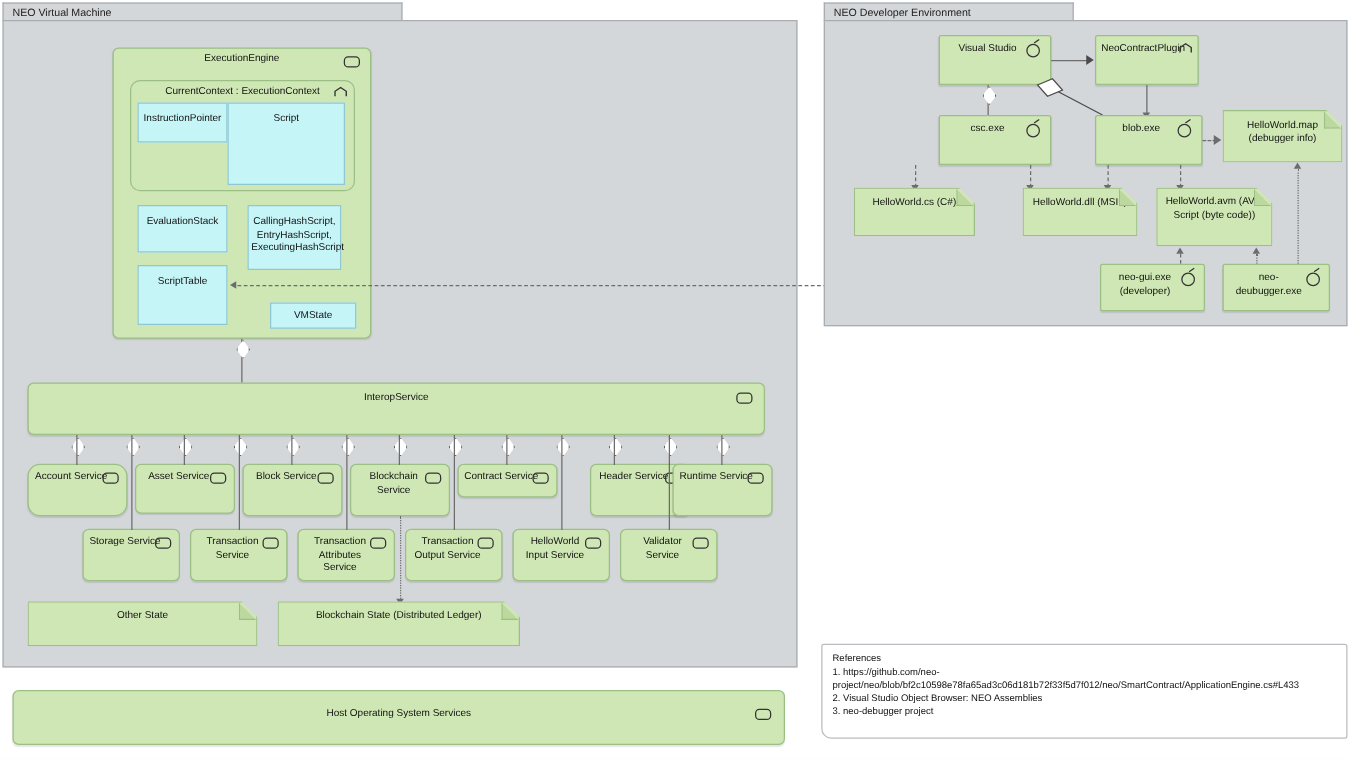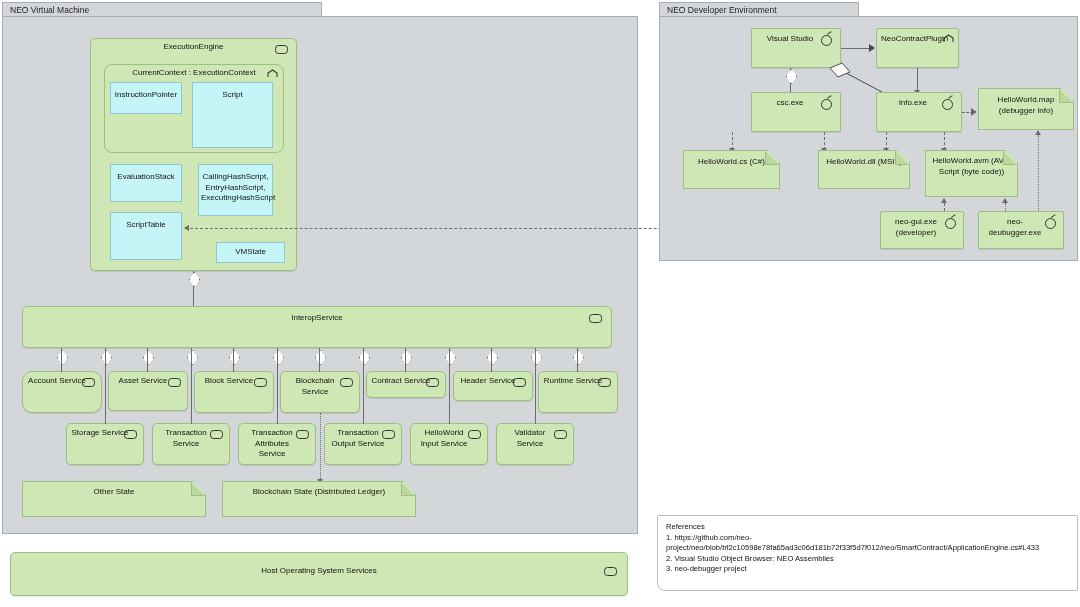--- a/index.html
+++ b/index.html
@@ -93,21 +93,21 @@
 
   <div class="frame" style="left:104px;top:64px;width:180px;height:89px;">
     <div class="lbl">CurrentContext : ExecutionContext</div>
     <svg class="houseicon" style="right:5px;top:4px;" viewBox="0 0 11 9">
       <path d="M1 8 L1 4 L5.5 1 L10 4 L10 8" fill="none" stroke="#333" stroke-width="1.1"></path>
     </svg>
   </div>
   <div class="attr" style="left:110px;top:82px;width:72px;height:32px;">
     <div class="lbl">InstructionPointer</div>
   </div>
-  <div class="attr" style="left:192px;top:82px;width:81px;height:66px;">
+  <div class="attr" style="left:182px;top:82px;width:94px;height:66px;">
     <div class="lbl">Script</div>
   </div>
   <div class="attr" style="left:110px;top:164px;width:72px;height:38px;">
     <div class="lbl">EvaluationStack</div>
   </div>
   <div class="attr" style="left:198px;top:164px;width:75px;height:52px;">
     <div class="lbl">CallingHashScript, EntryHashScript, ExecutingHashScript</div>
   </div>
   <div class="attr" style="left:110px;top:212px;width:72px;height:48px;">
     <div class="lbl">ScriptTable</div>
@@ -141,21 +141,21 @@
     <div class="compicon" style="right:6px;top:6px;"></div>
   </div>
   <div class="node mid" style="left:280px;top:371px;width:80px;height:42px;">
     <div class="lbl" style="top:4px;transform:none;padding:0 14px 0 4px;">Blockchain Service</div>
     <div class="compicon" style="right:6px;top:6px;"></div>
   </div>
   <div class="node mid" style="left:366px;top:371px;width:80px;height:27px;">
     <div class="lbl" style="top:4px;transform:none;padding:0 14px 0 4px;">Contract Service</div>
     <div class="compicon" style="right:6px;top:6px;"></div>
   </div>
-  <div class="node mid" style="left:453px;top:371px;width:80px;height:30px;">
+  <div class="node mid" style="left:472px;top:371px;width:80px;height:42px;">
     <div class="lbl" style="top:4px;transform:none;padding:0 14px 0 4px;">Header Service</div>
     <div class="compicon" style="right:6px;top:6px;"></div>
   </div>
   <div class="node mid" style="left:538px;top:371px;width:80px;height:42px;">
     <div class="lbl" style="top:4px;transform:none;padding:0 14px 0 4px;">Runtime Service</div>
     <div class="compicon" style="right:6px;top:6px;"></div>
   </div>
 
   <div class="node mid" style="left:66px;top:423px;width:78px;height:42px;">
     <div class="lbl" style="top:4px;transform:none;padding:0 14px 0 4px;">Storage Service</div>
@@ -256,21 +256,21 @@
     <line x1="14" y1="12" x2="52" y2="32" stroke="#4a4a4a" stroke-width="1"></line>
     <polygon points="0,8 12,3 20,12 8,17" fill="#ffffff" stroke="#4a4a4a" stroke-width="1"></polygon>
   </svg>
 
   <div class="node sq" style="left:751px;top:92px;width:90px;height:40px;">
     <div class="lbl" style="padding:0 16px 0 4px;top:5px;">csc.exe</div>
     <div class="ifaceicon" style="right:8px;top:6px;"></div>
   </div>
 
   <div class="node sq" style="left:876px;top:92px;width:86px;height:40px;">
-    <div class="lbl" style="padding:0 16px 0 4px;top:5px;">info.exe</div>
+    <div class="lbl" style="padding:0 16px 0 4px;top:5px;">blob.exe</div>
     <div class="ifaceicon" style="right:8px;top:6px;"></div>
   </div>
 
   <div class="note" style="left:978px;top:88px;width:96px;height:42px;">
     <div class="lbl" style="top:6px;">HelloWorld.map (debugger info)</div>
     <div class="fold"></div>
   </div>
   <div class="dashh" style="left:962px;top:112px;width:11px;"></div>
   <div class="arrowR" style="left:971px;top:108px;border-left-color:#6c6c6c;"></div>
 

